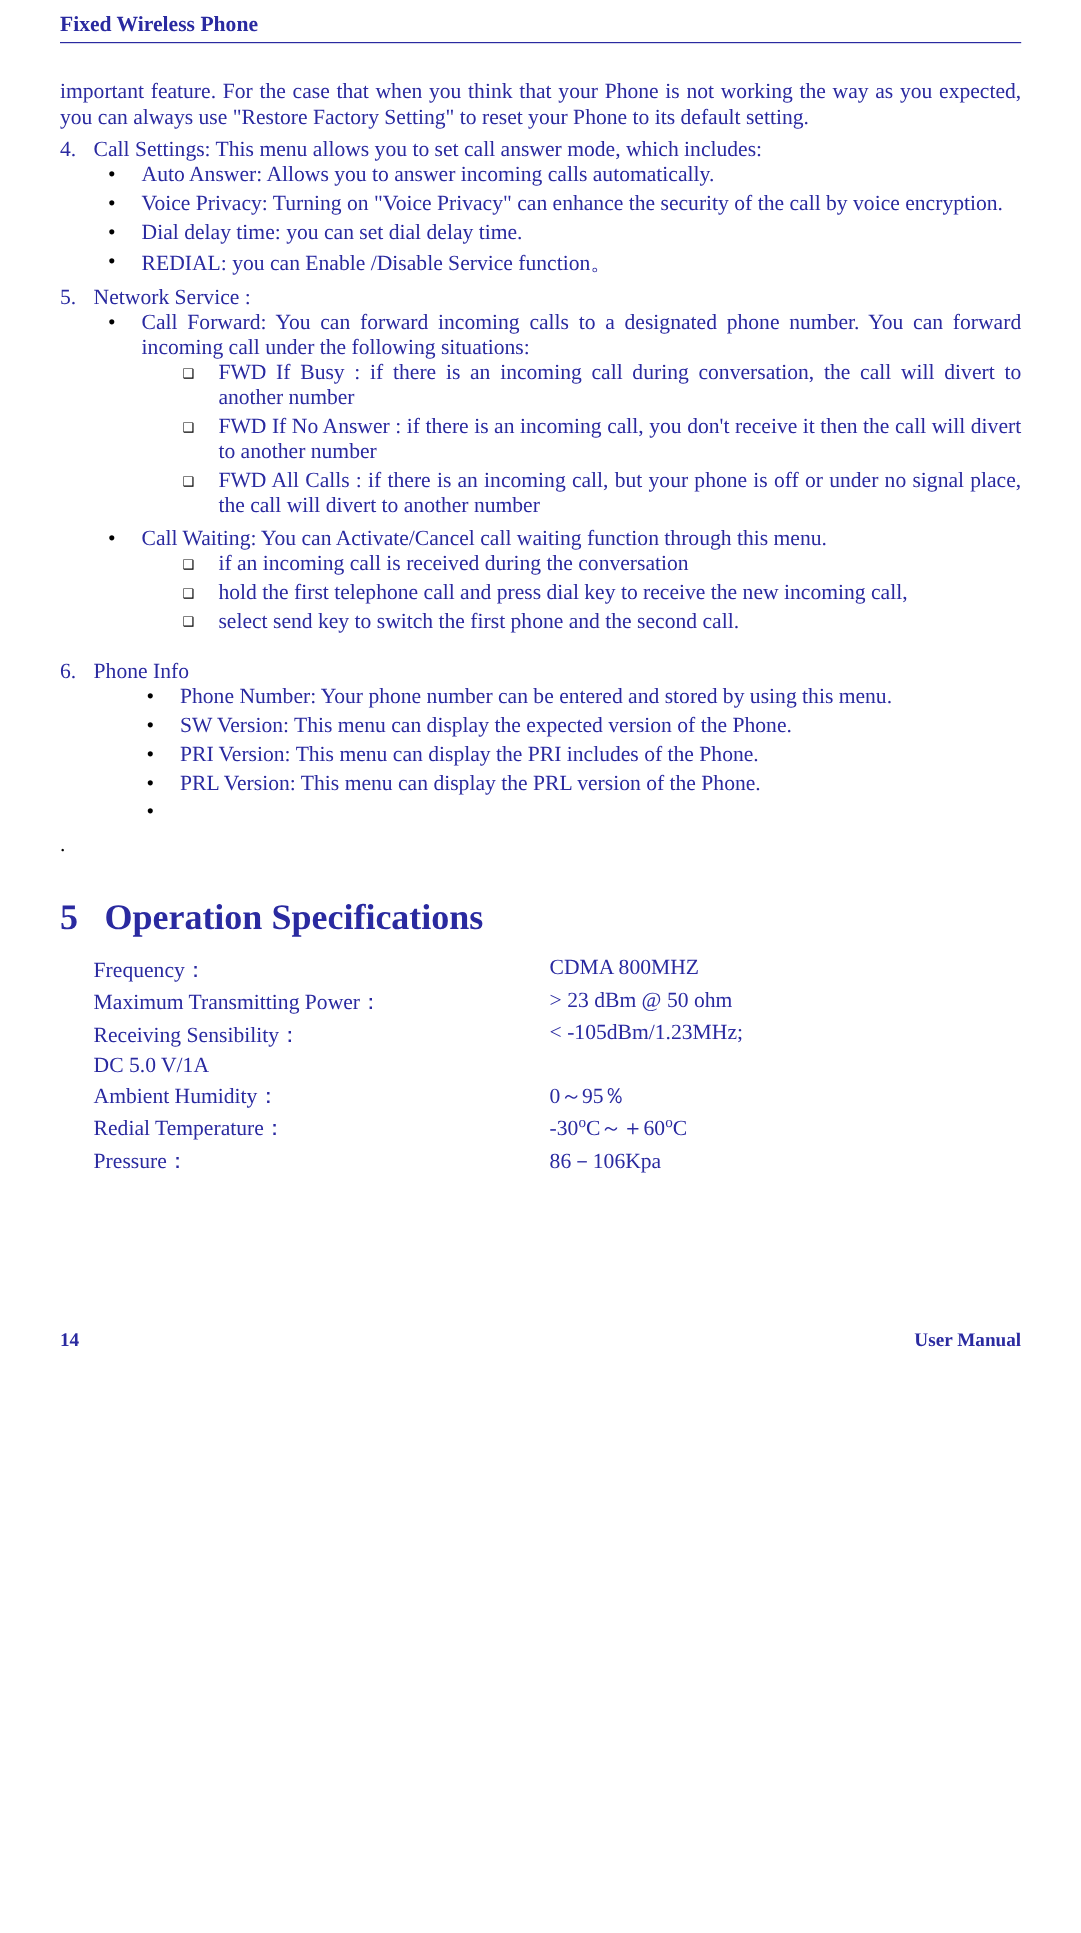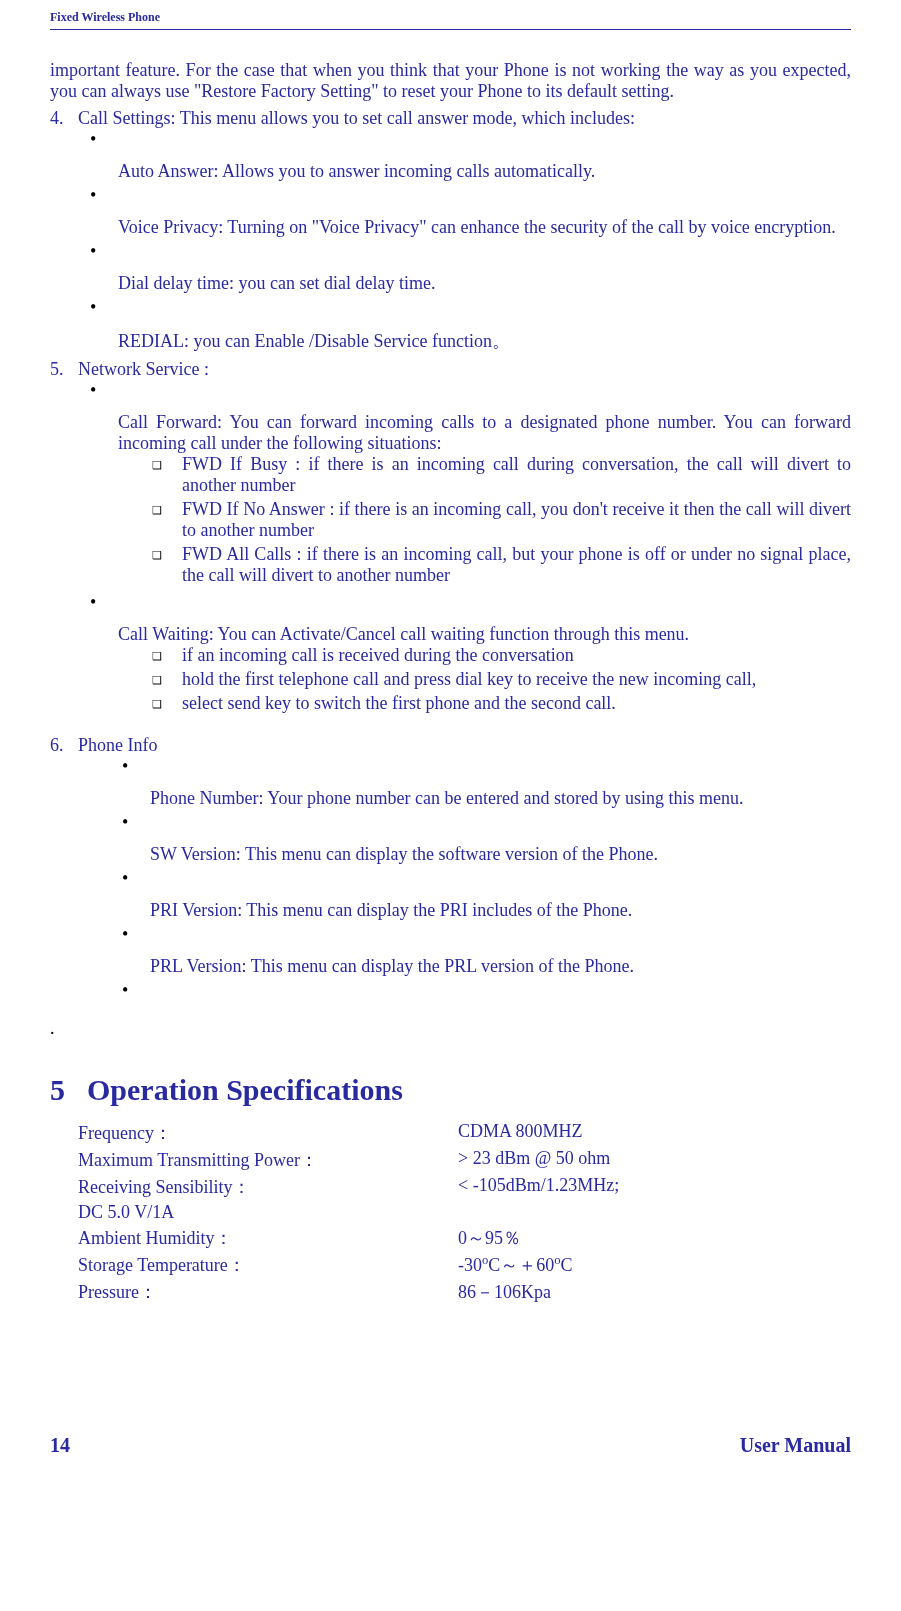--- a/index.html
+++ b/index.html
@@ -11,21 +11,21 @@
       font-family: "Times New Roman", Times, serif;
       color: #2a2aa0;
       background: #ffffff;
       width: 901px;
       margin: 0 auto;
       padding: 10px 50px 30px 50px;
       font-size: 18px;
     }
     .header-title {
       font-weight: bold;
-      font-size: 12px;
+      font-size: 18px;
       margin-bottom: 4px;
     }
     .header-line {
       border-top: 1.5px solid #2a2aa0;
       margin-bottom: 30px;
     }
     .continuation {
       text-align: justify;
       margin-bottom: 6px;
     }
@@ -58,21 +58,20 @@
       margin-bottom: 3px;
     }
     .bullet-dot {
       width: 28px;
       flex-shrink: 0;
       color: #000;
     }
     .bullet-text {
       flex: 1;
       text-align: justify;
-      margin-top: 32px;
     }
     ul.square-list {
       list-style: none;
       margin-left: 34px;
     }
     ul.square-list > li {
       display: flex;
       align-items: flex-start;
       margin-bottom: 3px;
     }
@@ -117,21 +116,21 @@
       flex: 1;
     }
     .dot-after {
       color: #000;
     }
     .footer {
       display: flex;
       justify-content: space-between;
       font-weight: bold;
       margin-top: 130px;
-      font-size: 20px;
+      font-size: 16px;
     }
     sup {
       font-size: 0.7em;
     }
   </style>
 </head>
 <body>
 
 <div class="header-title">Fixed Wireless Phone</div>
 <div class="header-line"></div>
@@ -219,21 +218,21 @@
       <span class="num-label">6.</span>
       <span class="num-text">Phone Info</span>
     </div>
     <ul class="bullet-list" style="margin-left:72px;">
       <li>
           <span class="bullet-dot">•</span>
           <span class="bullet-text">Phone Number: Your phone number can be entered and stored by using this menu.</span>
         </li>
       <li>
           <span class="bullet-dot">•</span>
-          <span class="bullet-text">SW Version: This menu can display the software version of the Phone.</span>
+          <span class="bullet-text">SW Version: This menu can display the expected version of the Phone.</span>
         </li>
       <li>
           <span class="bullet-dot">•</span>
           <span class="bullet-text">PRI Version: This menu can display the PRI includes of the Phone.</span>
         </li>
       <li>
           <span class="bullet-dot">•</span>
           <span class="bullet-text">PRL Version: This menu can display the PRL version of the Phone.</span>
         </li>
       <li>
@@ -265,21 +264,21 @@
       <span class="spec-value">&lt; -105dBm/1.23MHz;</span>
     </div>
   <div class="spec-row">
       <span class="spec-value">DC  5.0 V/1A</span>
     </div>
   <div class="spec-row">
       <span class="spec-label">Ambient Humidity：</span>
       <span class="spec-value">0～95％</span>
     </div>
   <div class="spec-row">
-      <span class="spec-label">Storage Temperature：</span>
+      <span class="spec-label">Redial Temperature：</span>
       <span class="spec-value">-30<sup>o</sup>C～＋60<sup>o</sup>C</span>
     </div>
   <div class="spec-row">
       <span class="spec-label">Pressure：</span>
       <span class="spec-value">86－106Kpa</span>
     </div>
 </div>
 
 <div class="footer">
   <span>14</span>

